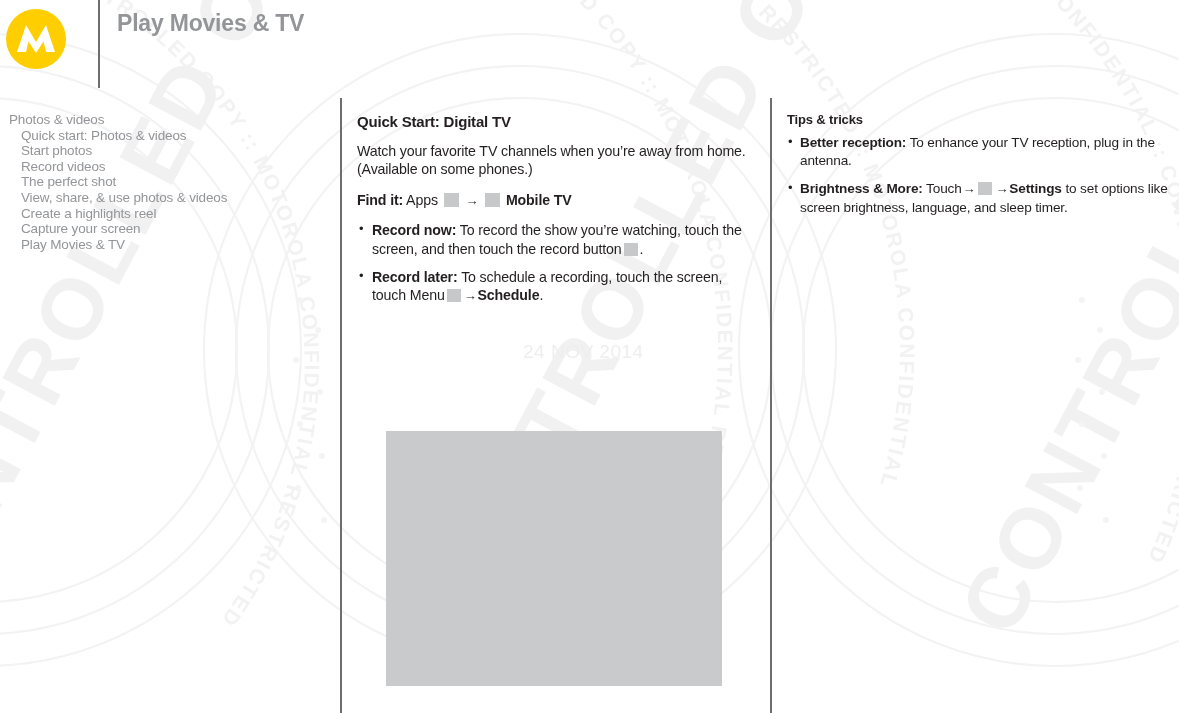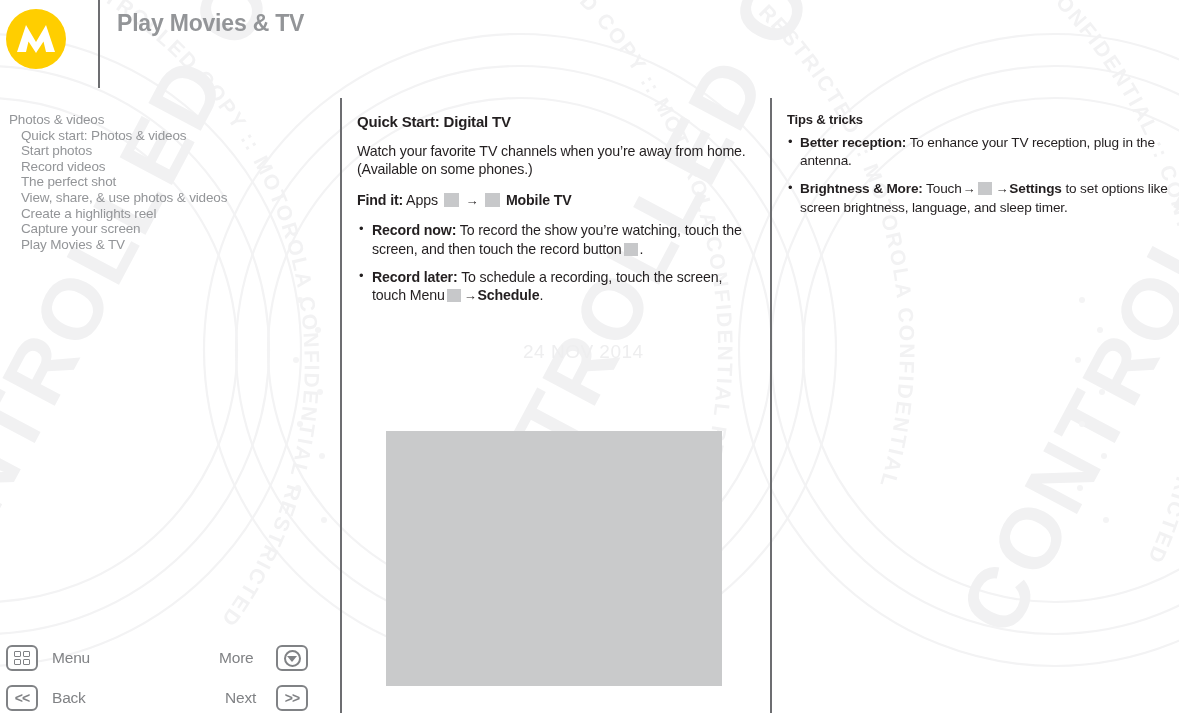--- a/index.html
+++ b/index.html
@@ -379,42 +379,14 @@
         <span>To enhance your TV reception, plug in the antenna.</span>
       </li>
       <li>
         <span class="b-label">Brightness &amp; More:</span>
         <span>Touch</span><span class="arr">→</span><span class="ico sm"></span><span class="arr">→</span><span class="b-label">Settings</span>
         <span>to set options like screen brightness, language, and sleep timer.</span>
       </li>
     </ul>
   </div>
 
-  <div class="footer">
-    <div class="nav-btn" id="btn-menu">
-      <span class="grid-icon">
-        <i></i>
-          <i></i>
-          <i></i>
-          <i></i>
-      </span>
-    </div>
-    <div class="nav-label" id="lbl-menu">Menu</div>
-
-    <div class="nav-btn" id="btn-back">
-      <span class="chev-txt">&lt;&lt;</span>
-    </div>
-    <div class="nav-label" id="lbl-back">Back</div>
-
-    <div class="nav-btn" id="btn-more">
-      <span class="circ-dn">
-        <span class="tri-dn"></span>
-      </span>
-    </div>
-    <div class="nav-label" id="lbl-more">More</div>
-
-    <div class="nav-btn" id="btn-next">
-      <span class="chev-txt">&gt;&gt;</span>
-    </div>
-    <div class="nav-label" id="lbl-next">Next</div>
-  </div>
 
 </div>
 
 </body></html>

